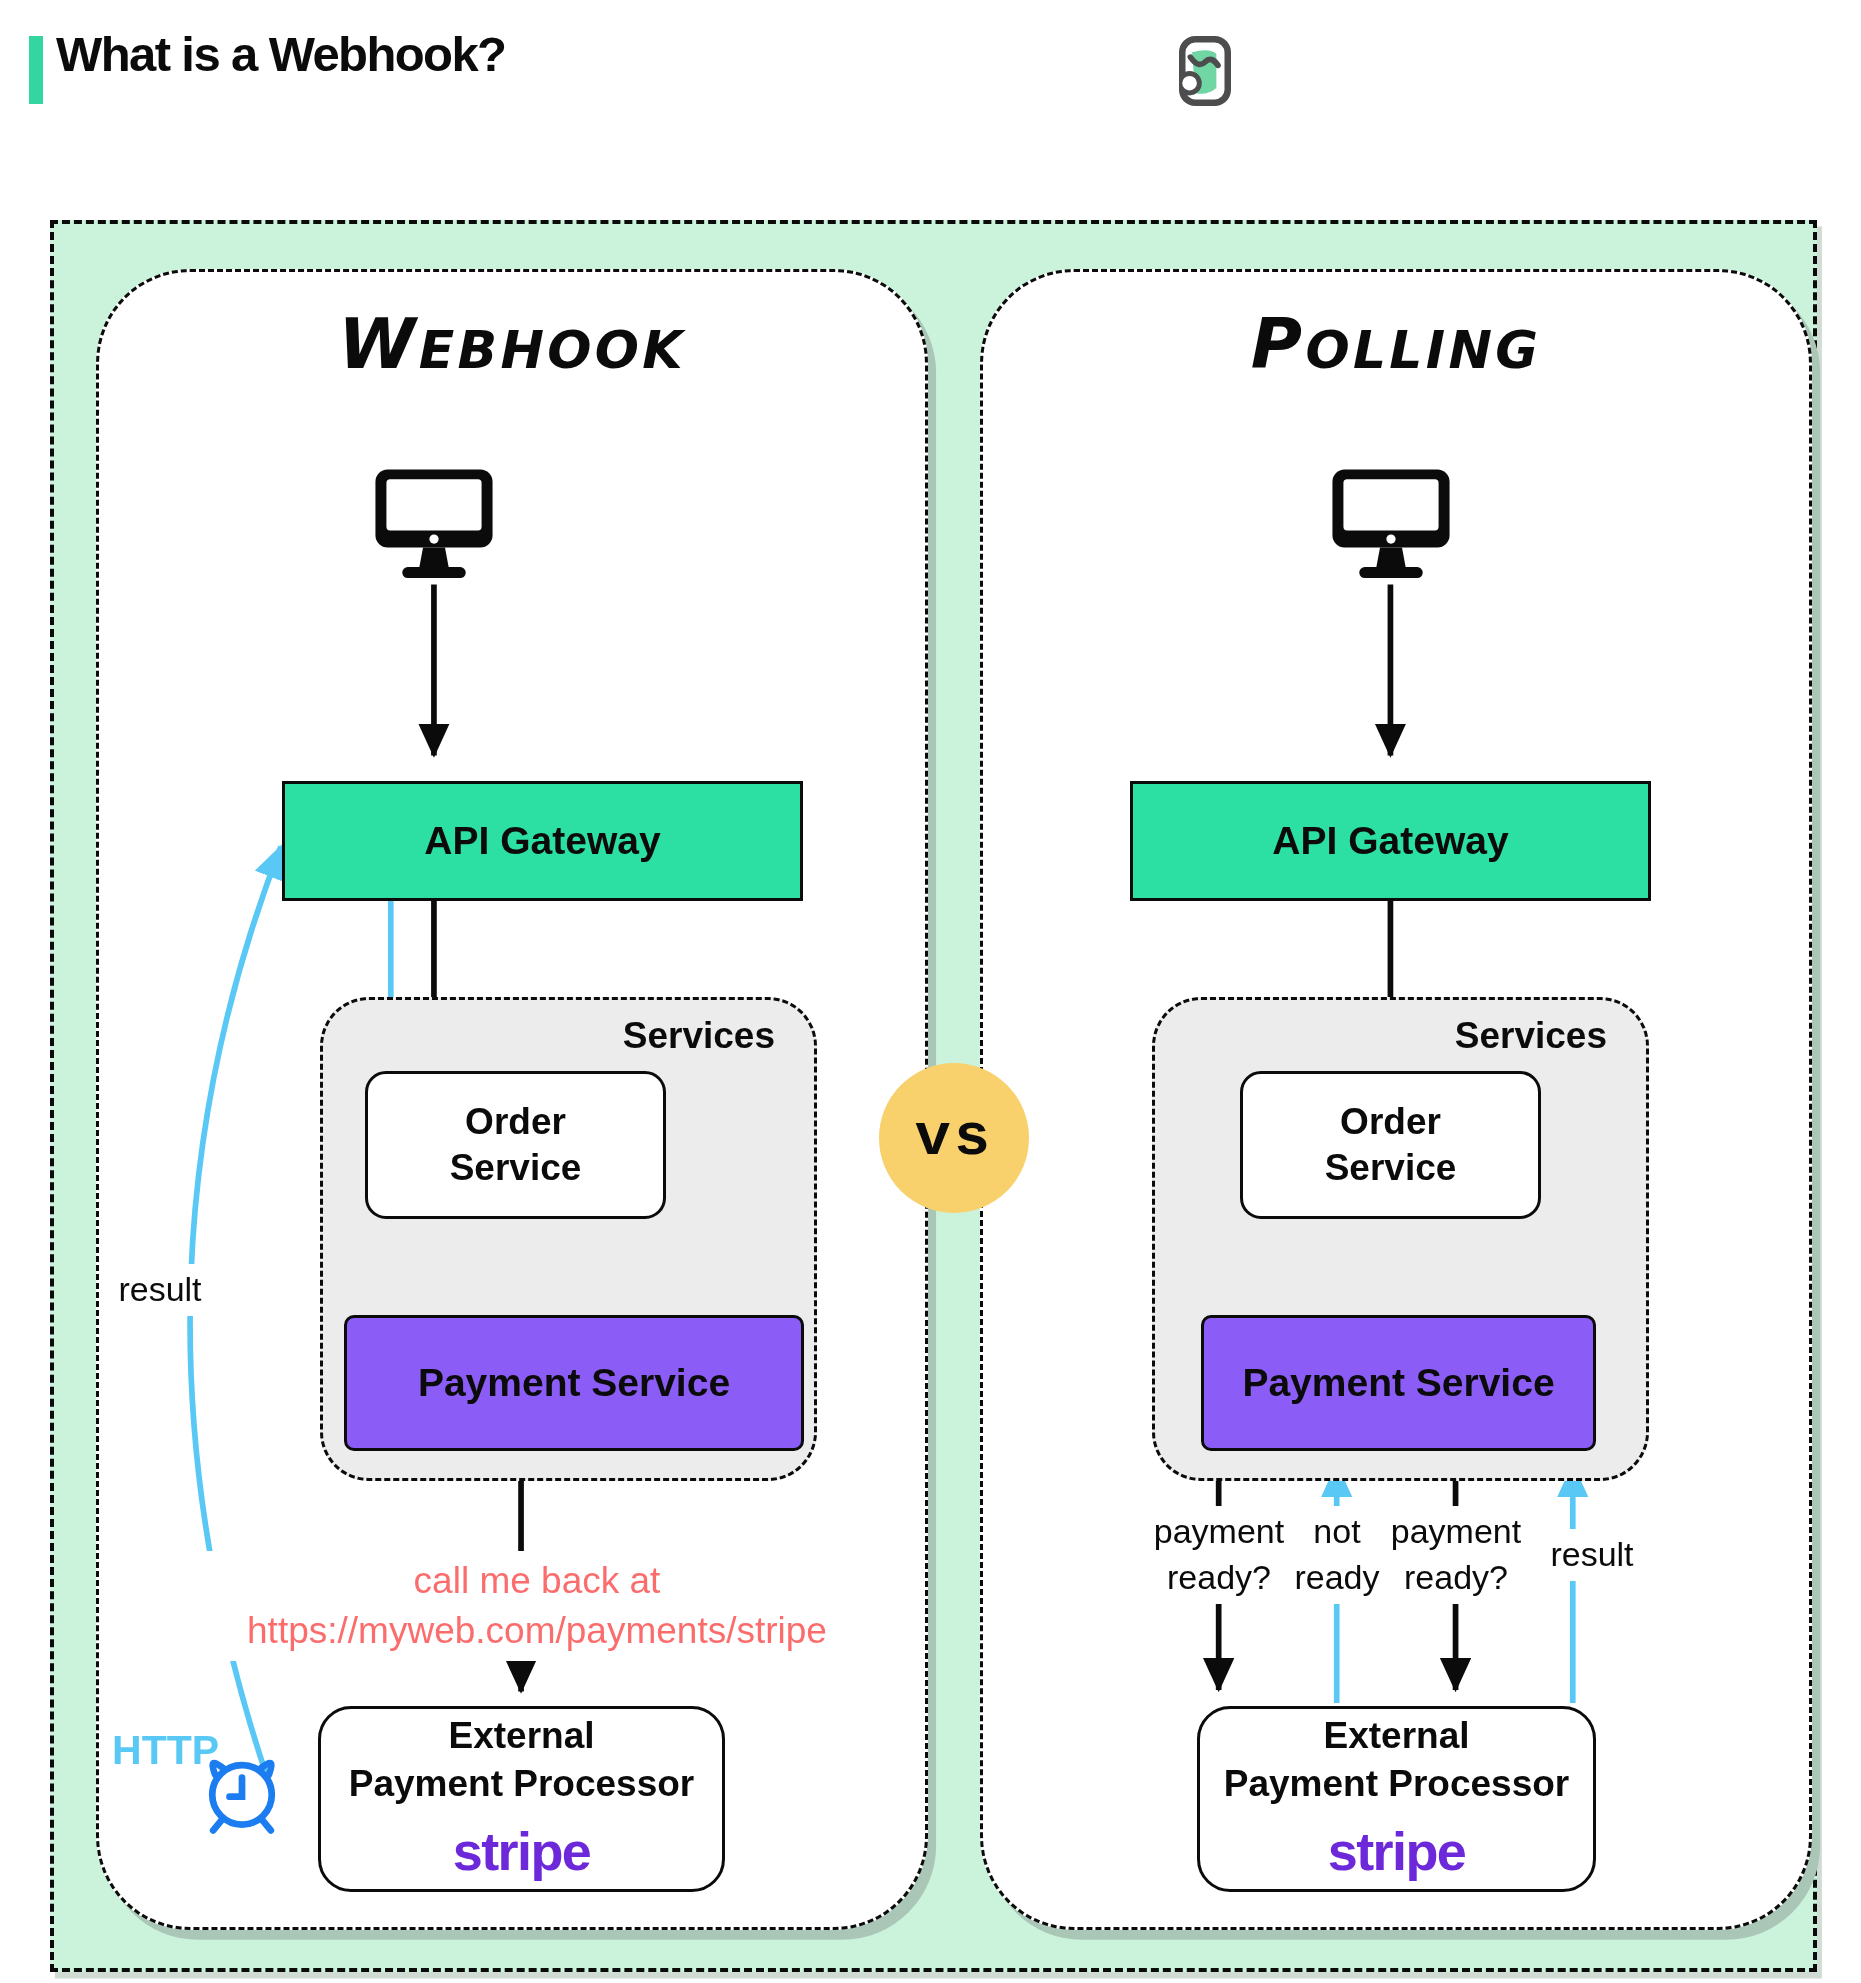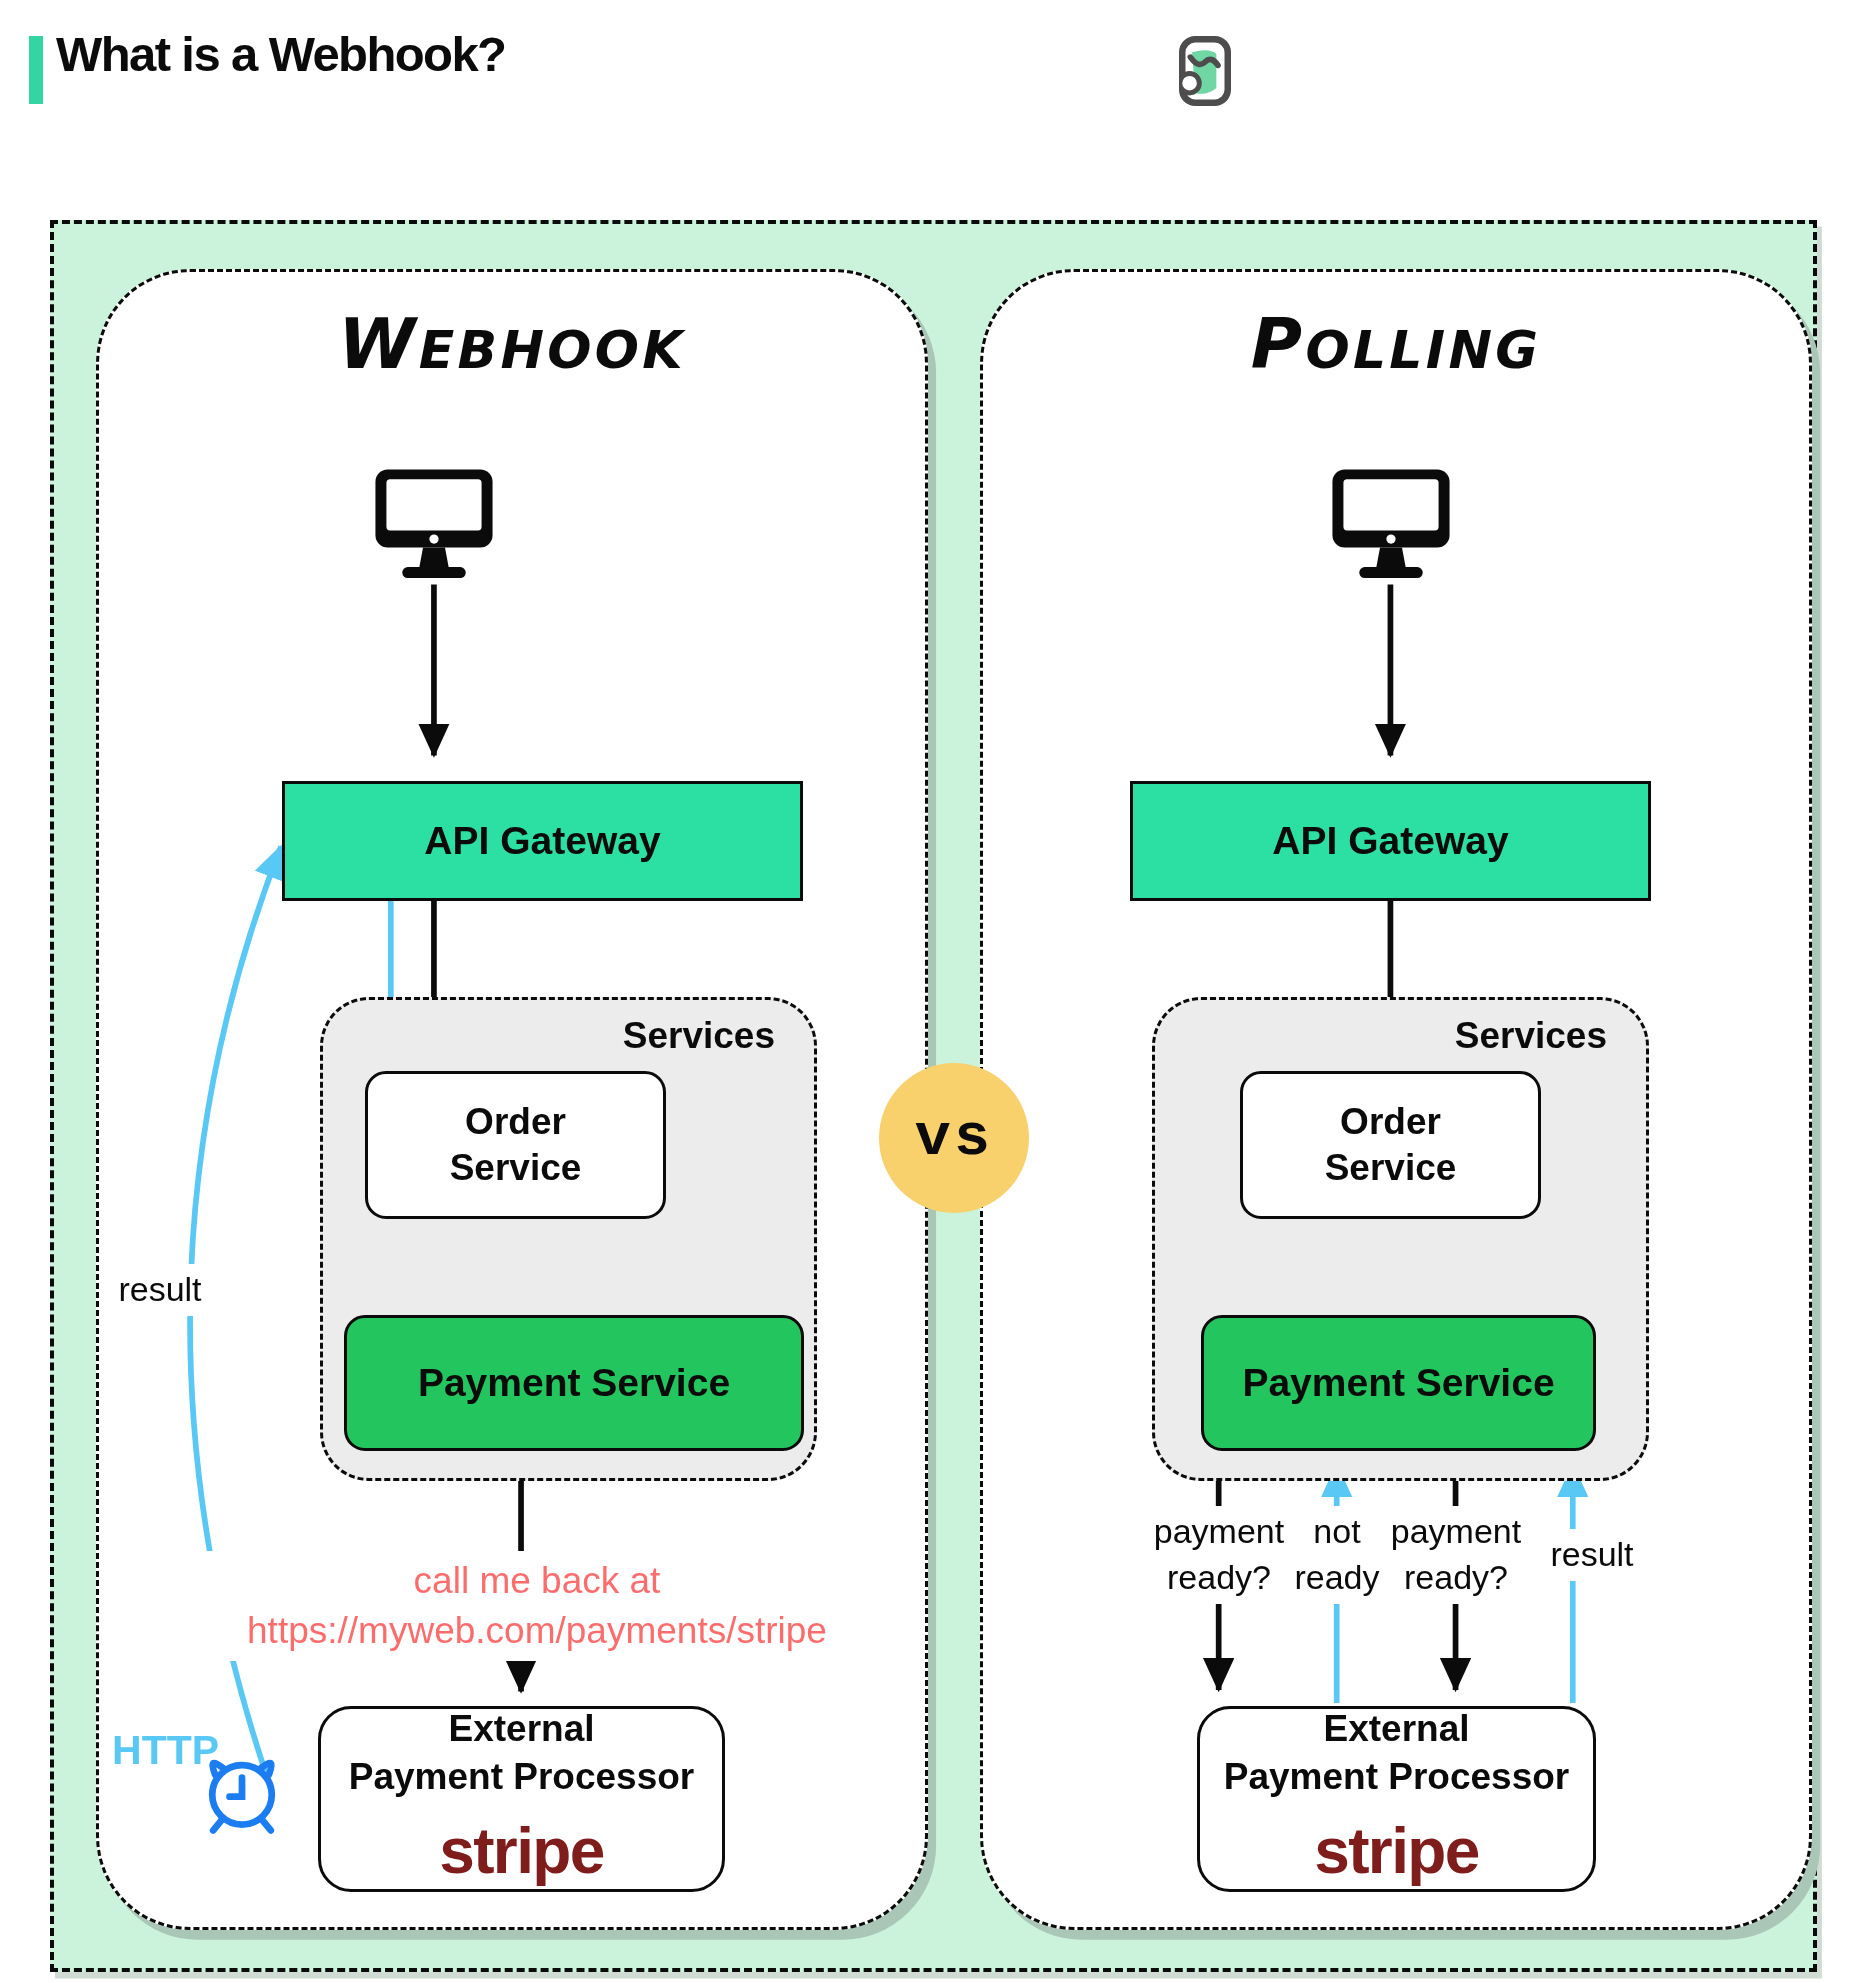--- a/index.html
+++ b/index.html
@@ -31,25 +31,25 @@
   .panel-title::first-letter { font-size:70px; }
 
   
   .node { position:absolute; display:flex; flex-direction:column; align-items:center;
           justify-content:center; text-align:center; z-index:3; }
   .gateway { background:#2ce0a4; border:3.3px solid #0b0b0b; font-size:39px; font-weight:bold;margin-top:12px; }
   .services-group { background:#ececec; border:3.3px dashed #0b0b0b; border-radius:49px; z-index:2; }
   .services-label { position:absolute; top:14.7px; right:39px; font-size:37px; font-weight:bold; }
   .white-node { background:#ffffff; border:3.3px solid #0b0b0b; border-radius:21px;
                 font-size:37px; font-weight:bold; white-space:pre-line; line-height:1.25; }
-  .payment { background:#22c55e; border:3.3px solid #0b0b0b; border-radius:21px;
+  .payment { background:#8b5cf6; border:3.3px solid #0b0b0b; border-radius:10px;
              font-size:39px; font-weight:bold; }
   .external { background:#ffffff; border:3.3px solid #0b0b0b; border-radius:33px;
               font-size:37px; font-weight:bold; white-space:pre-line; line-height:1.3; }
-  .stripe-word { font-size:64px; font-weight:bold; color:#7f1d1d; letter-spacing:-1.6px; margin-top:8.1px;
+  .stripe-word { font-size:54px; font-weight:bold; color:#6d28d9; letter-spacing:-1.6px; margin-top:8.1px;
                  font-family:"Liberation Sans", sans-serif; }
 
   
   .flow-label { position:absolute; z-index:4; background:#ffffff; text-align:center;
                 font-size:34px; line-height:1.35; white-space:pre-line; padding:3.3px 8.1px;
                 transform:translateX(-50%); }
   #callback-note { left:537px; top:1551px; transform:translateX(-50%); font-size:37px;
                    color:#fb6d6d; width:700px; padding:4.9px 0; }
   #http-label { left:104px; top:1720px; transform:none; color:#5ac8f5; font-size:41px; font-weight:bold; background:transparent; }
   #result-label-webhook { left:160px; top:1264px; }

